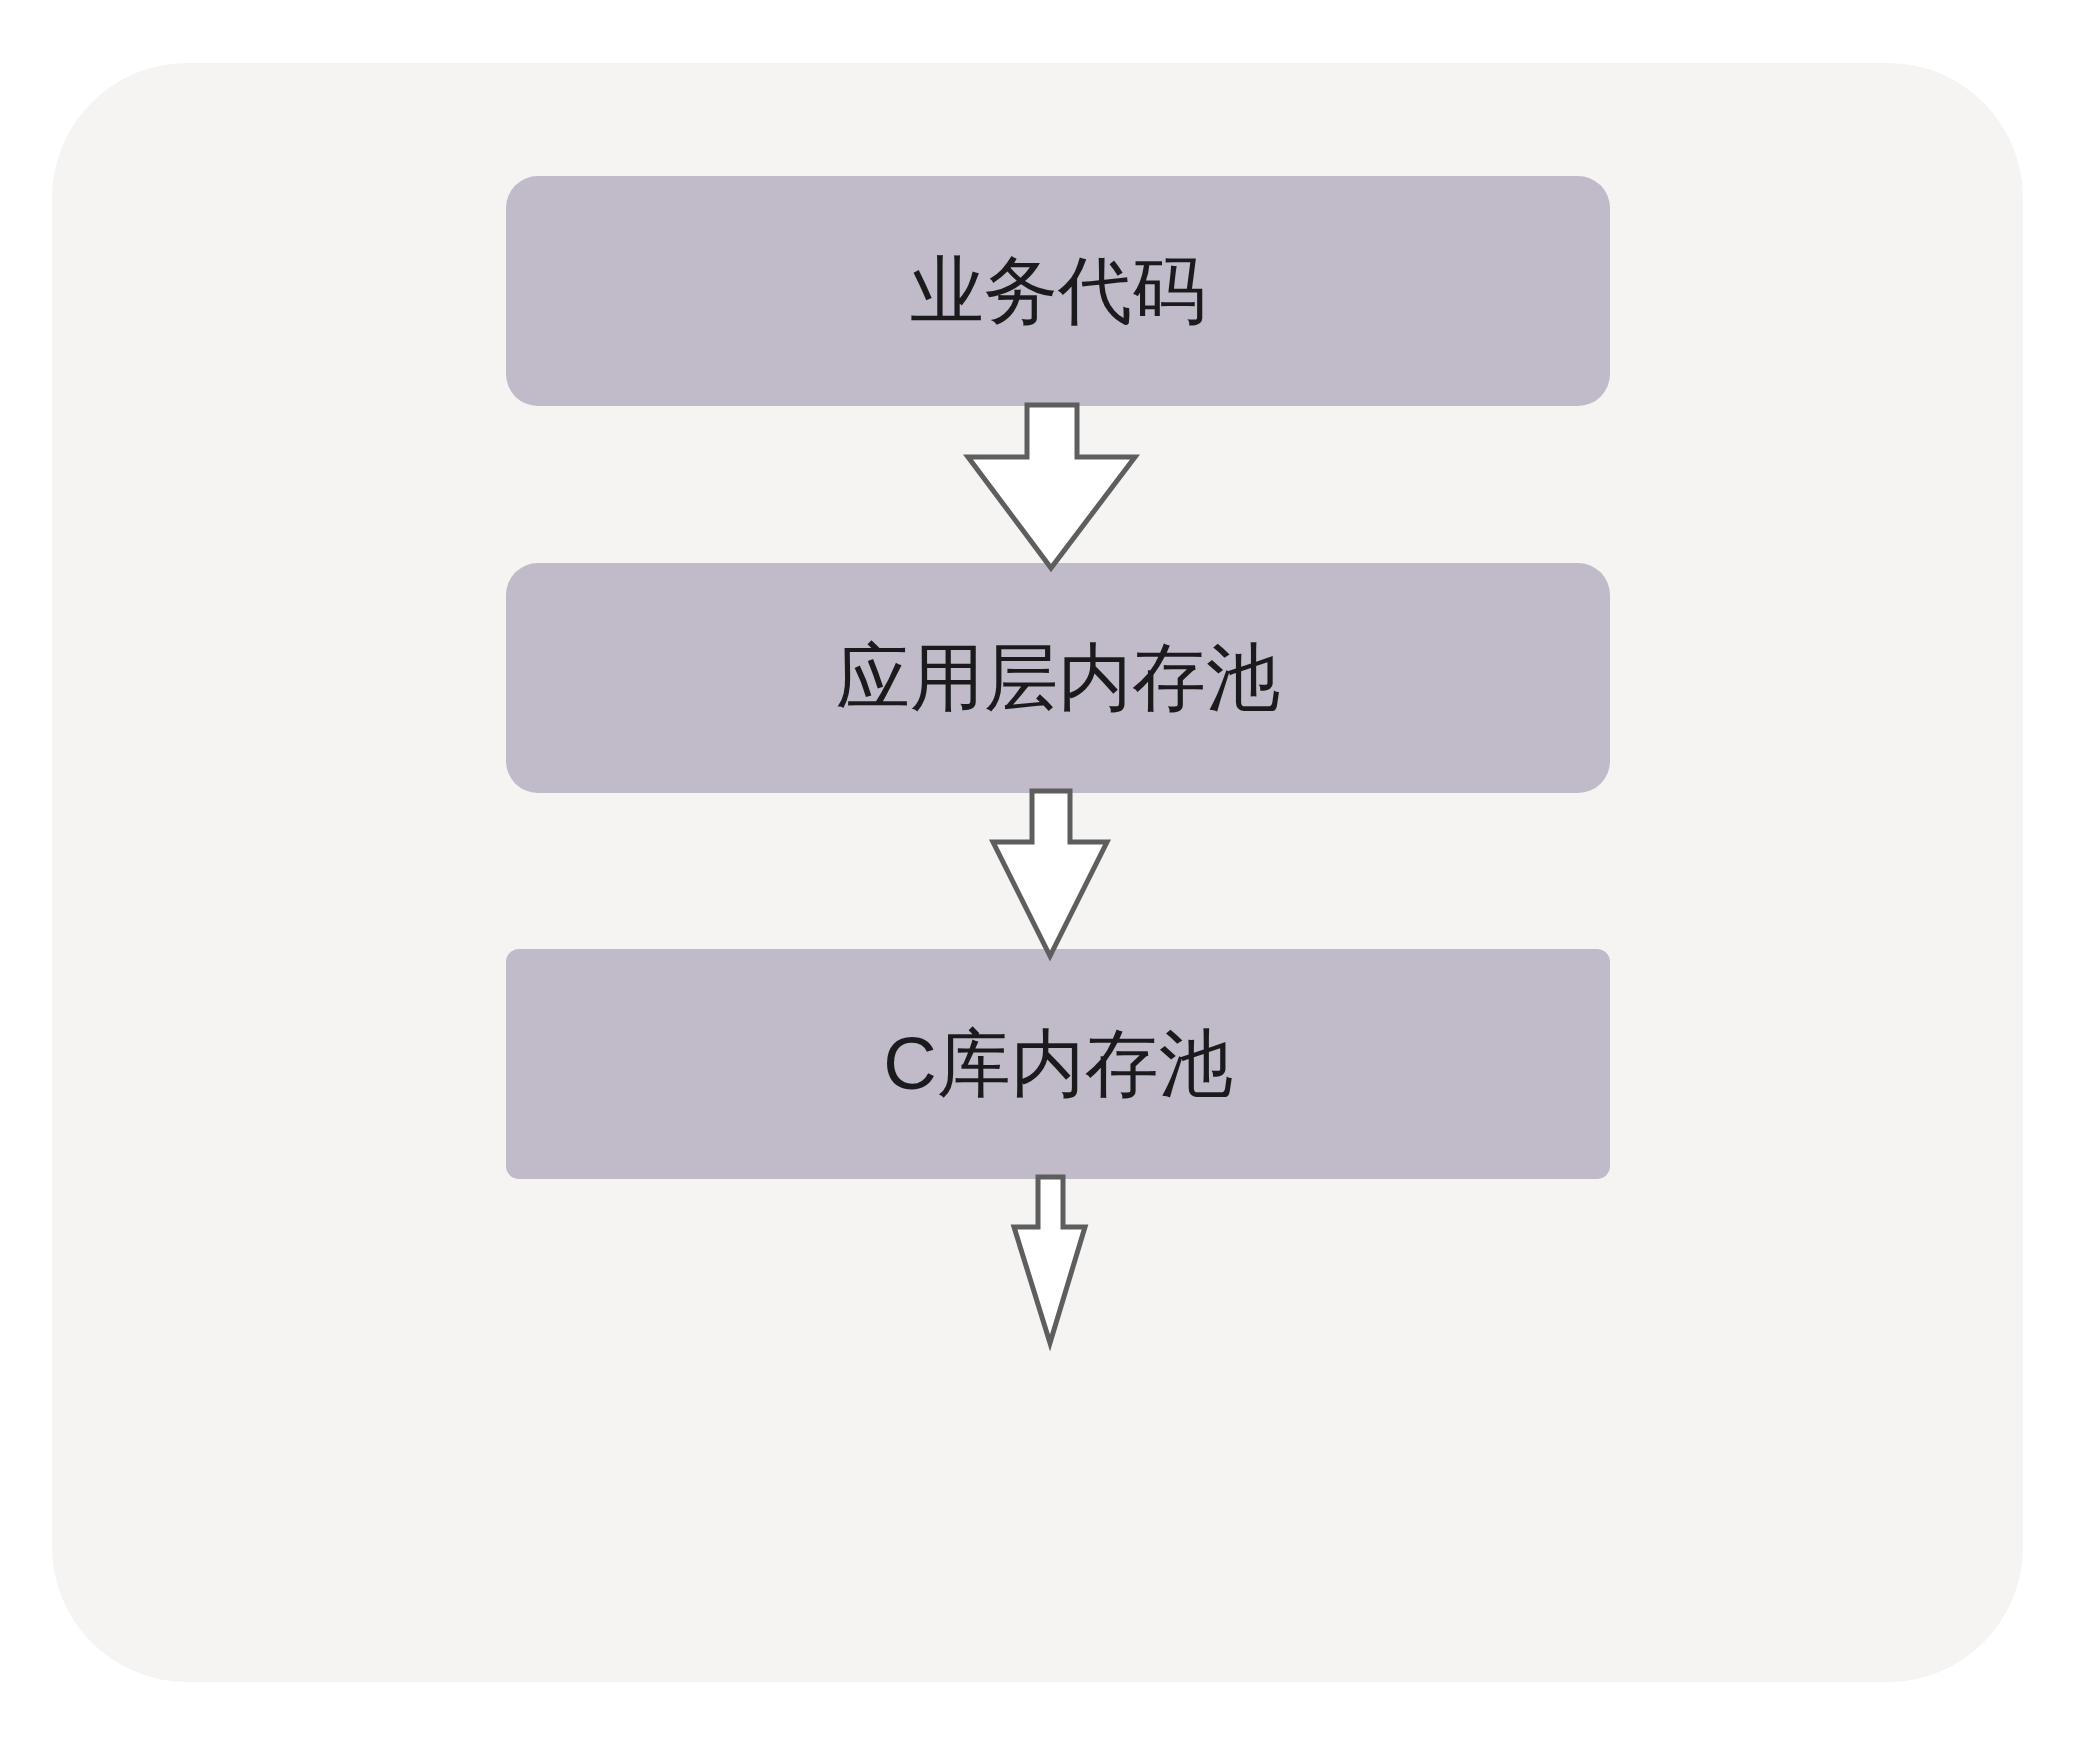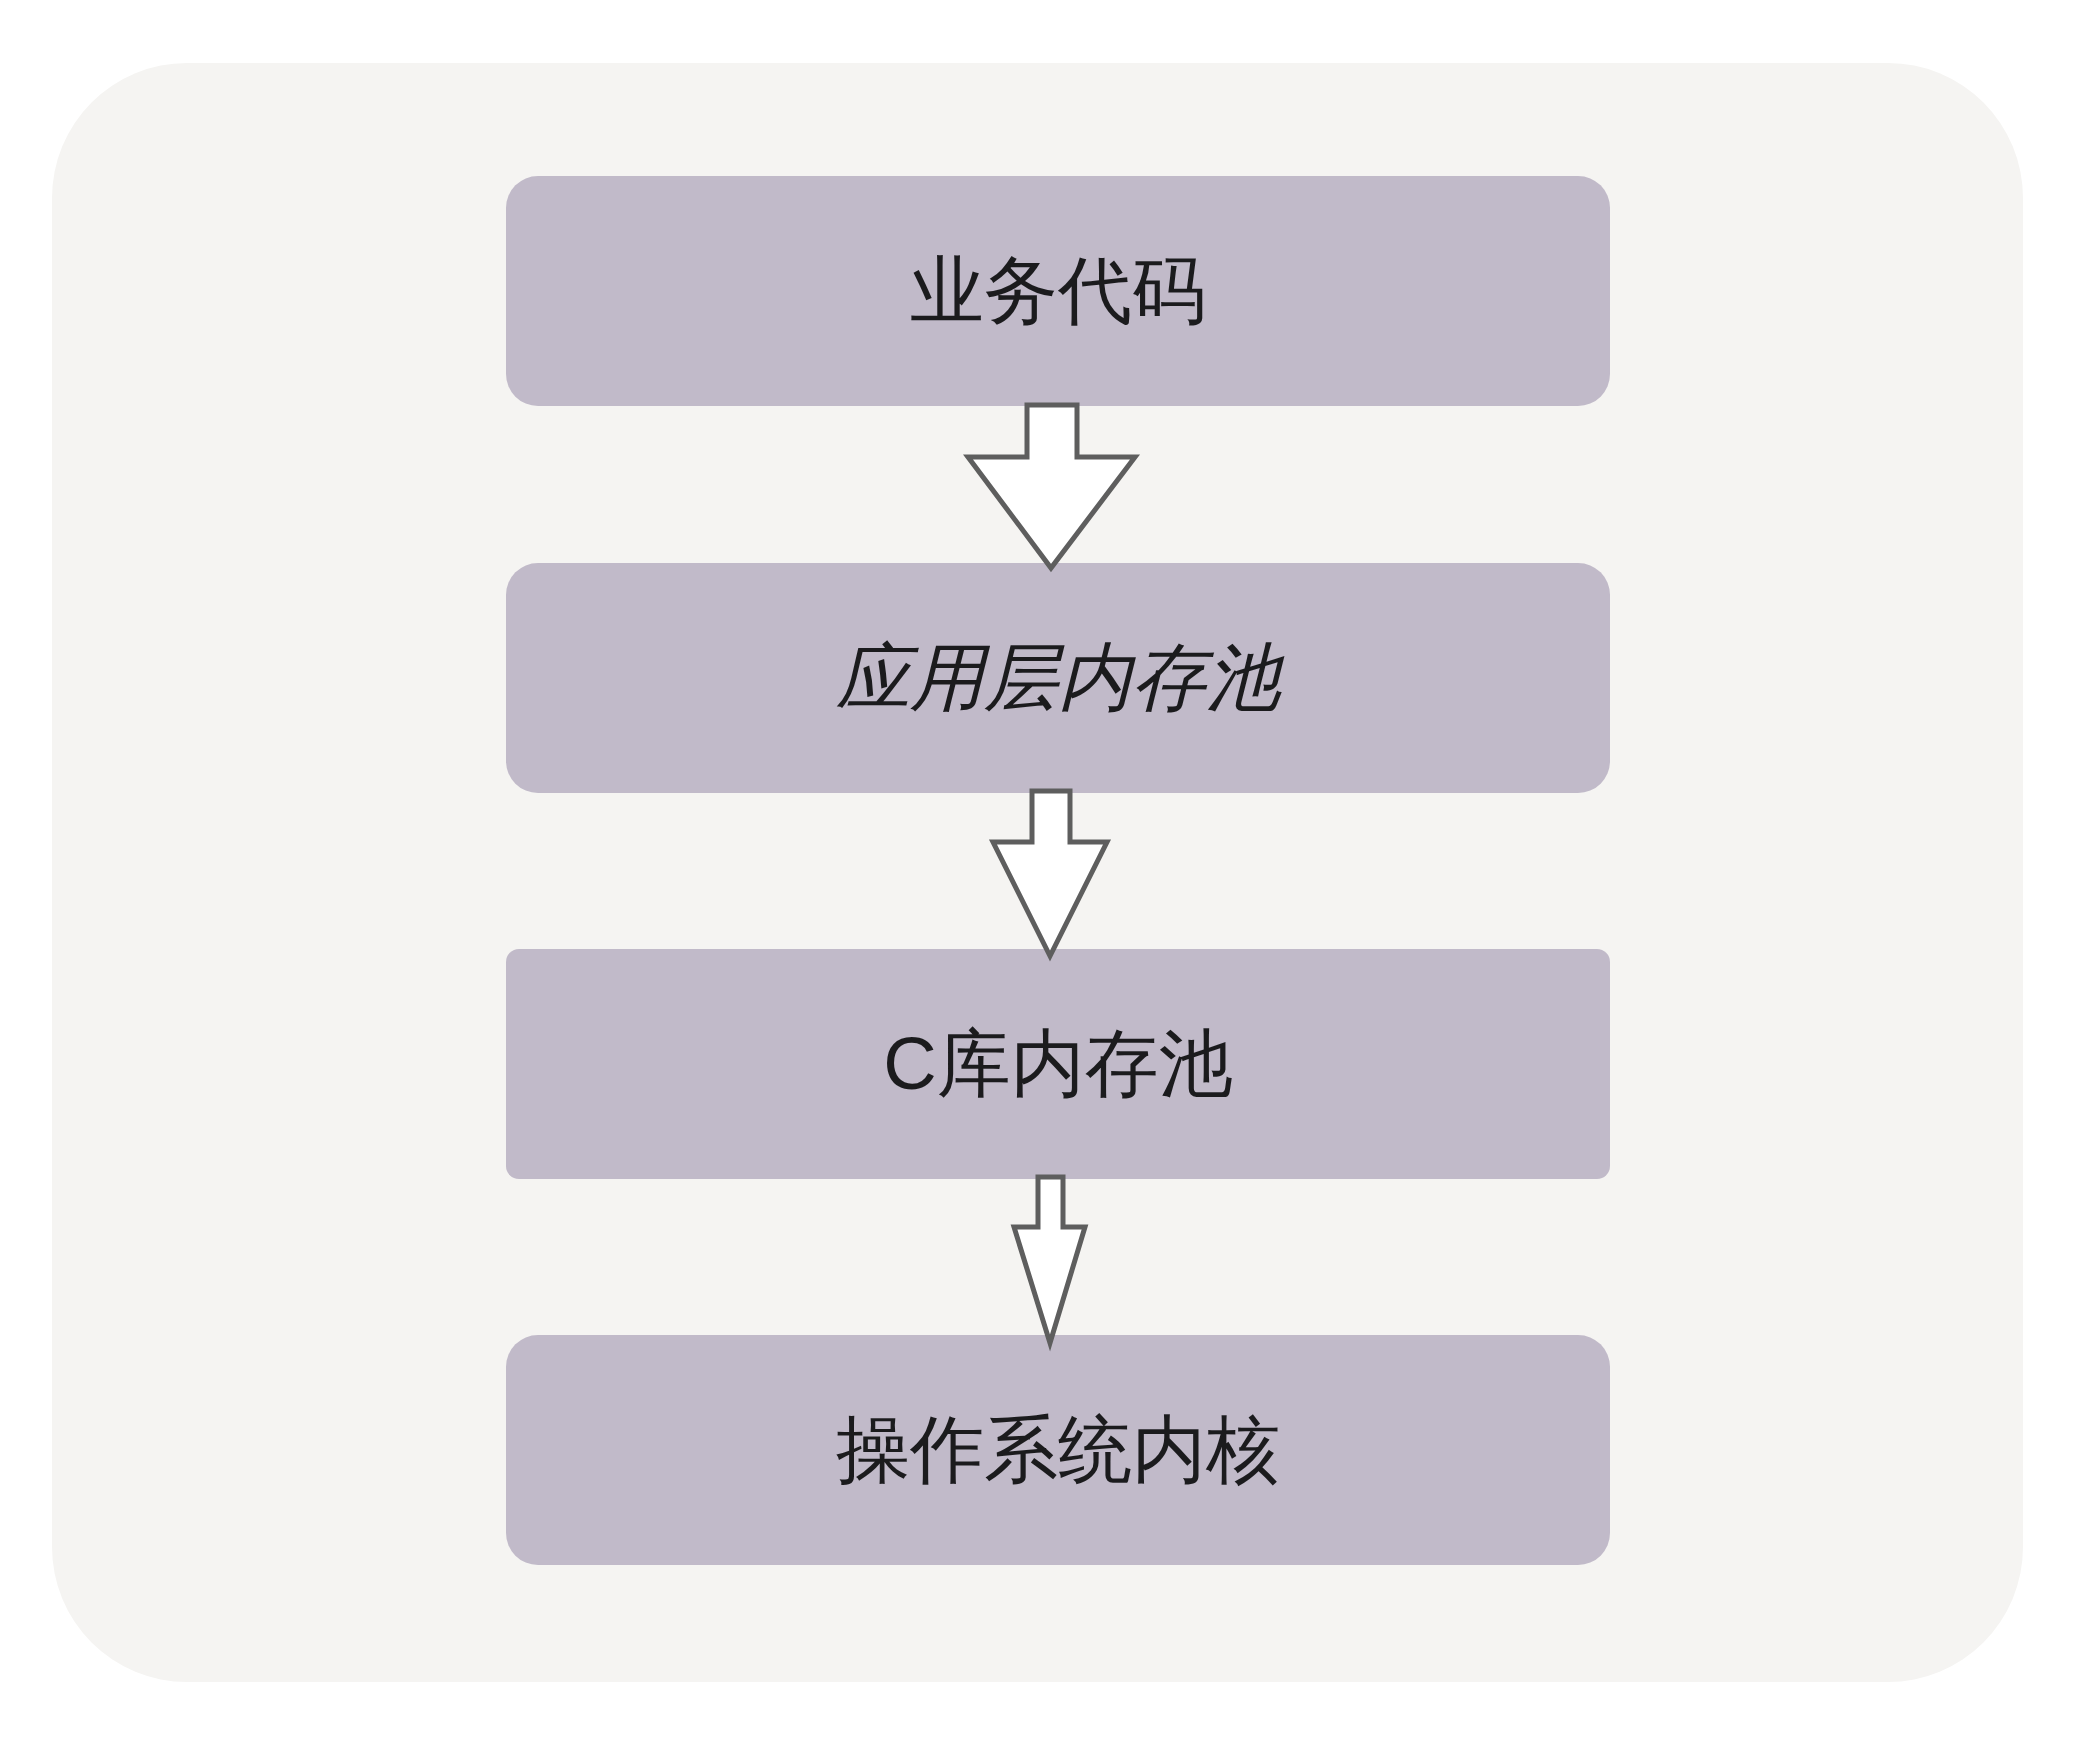--- a/index.html
+++ b/index.html
@@ -37,21 +37,21 @@
     box-sizing: border-box;
   }
   .node .label {
     font-size: 74px;
     line-height: 1;
     color: var(--node-text, #1b1b1d);
     letter-spacing: 0px;
     white-space: nowrap;
   }
   .node-1 { top: 176px; }
-  .node-2 { top: 563px; font-style: italic; }
+  .node-2 { top: 563px; }
   .node-3 { top: 949px; border-radius: 13px; }
   .node-4 { top: 1335px; }
   .arrow-layer {
     position: absolute;
     left: 0;
     top: 0;
     width: 2089px;
     height: 1745px;
     pointer-events: none;
   }
@@ -74,23 +74,20 @@
   </div>
 
   <div class="node node-2">
     <span class="label">应用层内存池</span>
   </div>
 
   <div class="node node-3">
     <span class="label">C库内存池</span>
   </div>
 
-  <div class="node node-4">
-    <span class="label">操作系统内核</span>
-  </div>
 
   <svg class="arrow-layer" viewBox="0 0 2089 1745" xmlns="http://www.w3.org/2000/svg">
     <polygon points="1027,405 1077,405 1077,457 1135,457 1051,568 968,457 1027,457"></polygon>
     <polygon points="1032,791 1070,791 1070,842 1107,842 1050,956 993,842 1032,842"></polygon>
     <polygon points="1038,1177 1063,1177 1063,1227 1085,1227 1050,1343 1014,1227 1038,1227"></polygon>
   </svg>
 
 </div>
 
 </body></html>

